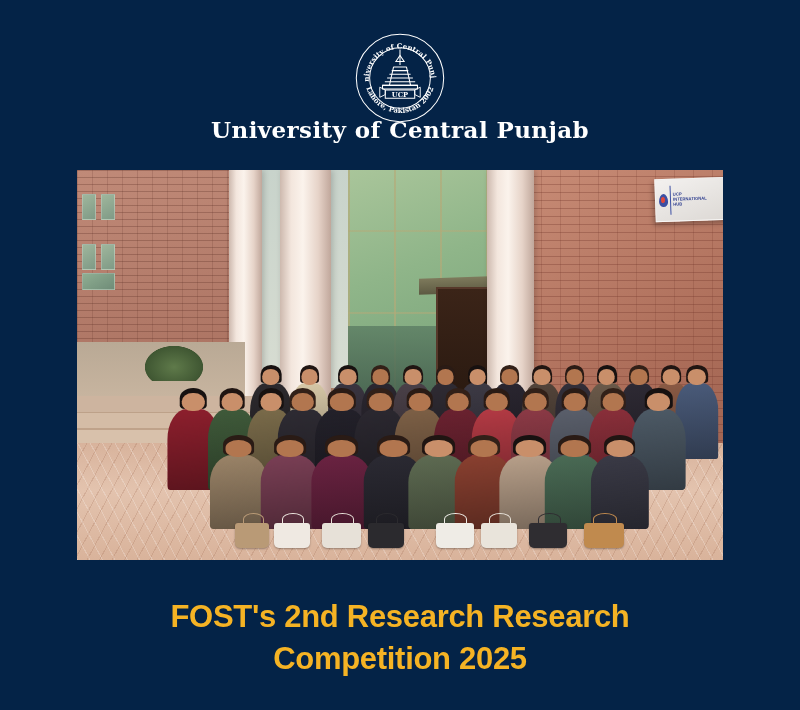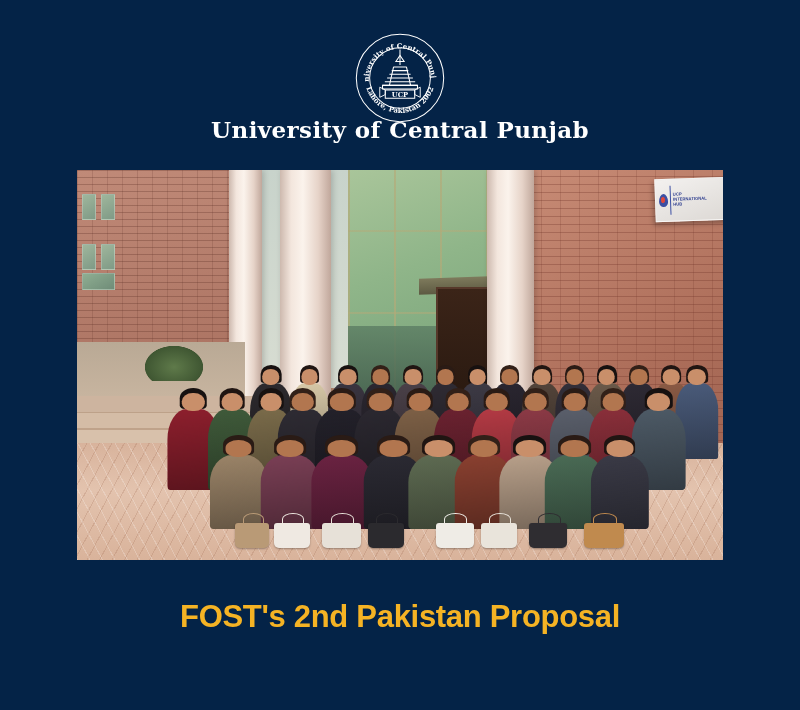--- a/index.html
+++ b/index.html
@@ -468,16 +468,17 @@
           <div class="bag" style="left: 45%; width: 5.58%; height: 6.5%; bottom: 3%; background: rgb(43, 42, 46); color: rgb(43, 42, 46); z-index: 9;"></div>
           <div class="bag" style="left: 55.5%; width: 5.89%; height: 6.5%; bottom: 3%; background: rgb(239, 236, 230); color: rgb(239, 236, 230); z-index: 9;"></div>
           <div class="bag" style="left: 62.5%; width: 5.58%; height: 6.5%; bottom: 3%; background: rgb(233, 228, 219); color: rgb(233, 228, 219); z-index: 9;"></div>
           <div class="bag" style="left: 70%; width: 5.89%; height: 6.5%; bottom: 3%; background: rgb(47, 45, 49); color: rgb(47, 45, 49); z-index: 9;"></div>
           <div class="bag" style="left: 78.5%; width: 6.2%; height: 6.5%; bottom: 3%; background: rgb(192, 138, 78); color: rgb(192, 138, 78); z-index: 9;"></div>
         </div>
     </div>
   </div>
 
   <div class="caption">
-    <span class="l1">FOST's 2nd Pakistan Proposal</span>
+    <span class="l1">FOST's 2nd Research Research</span>
+    <span class="l2">Competition 2025</span>
   </div>
 
 </div>
 
 </body></html>

